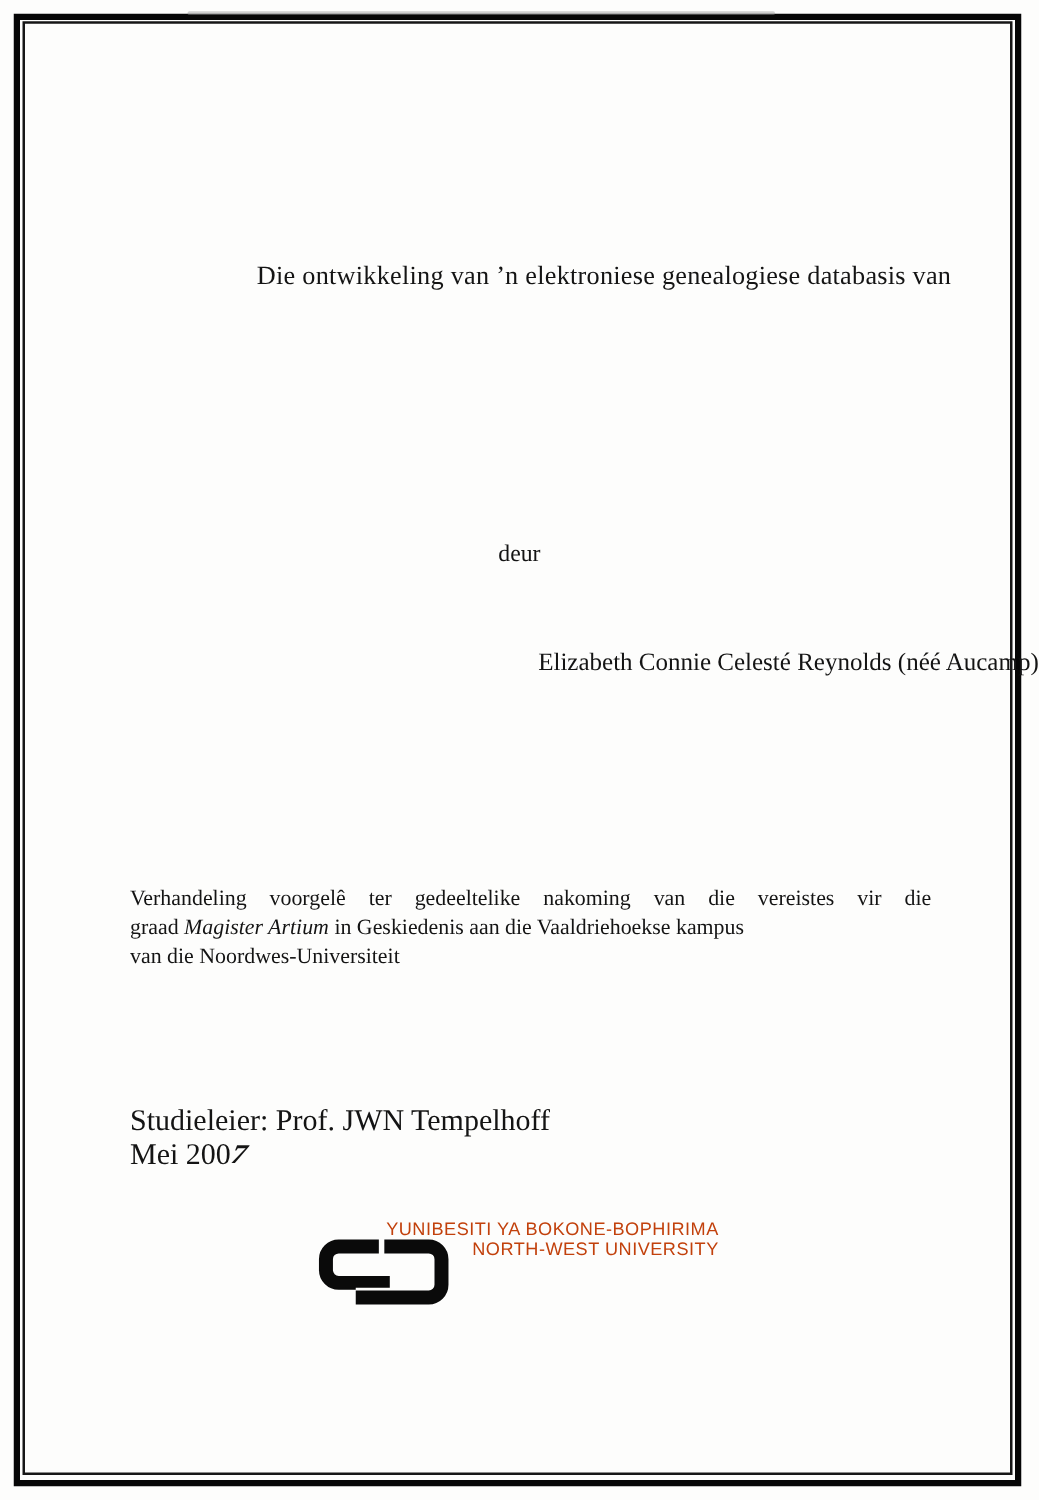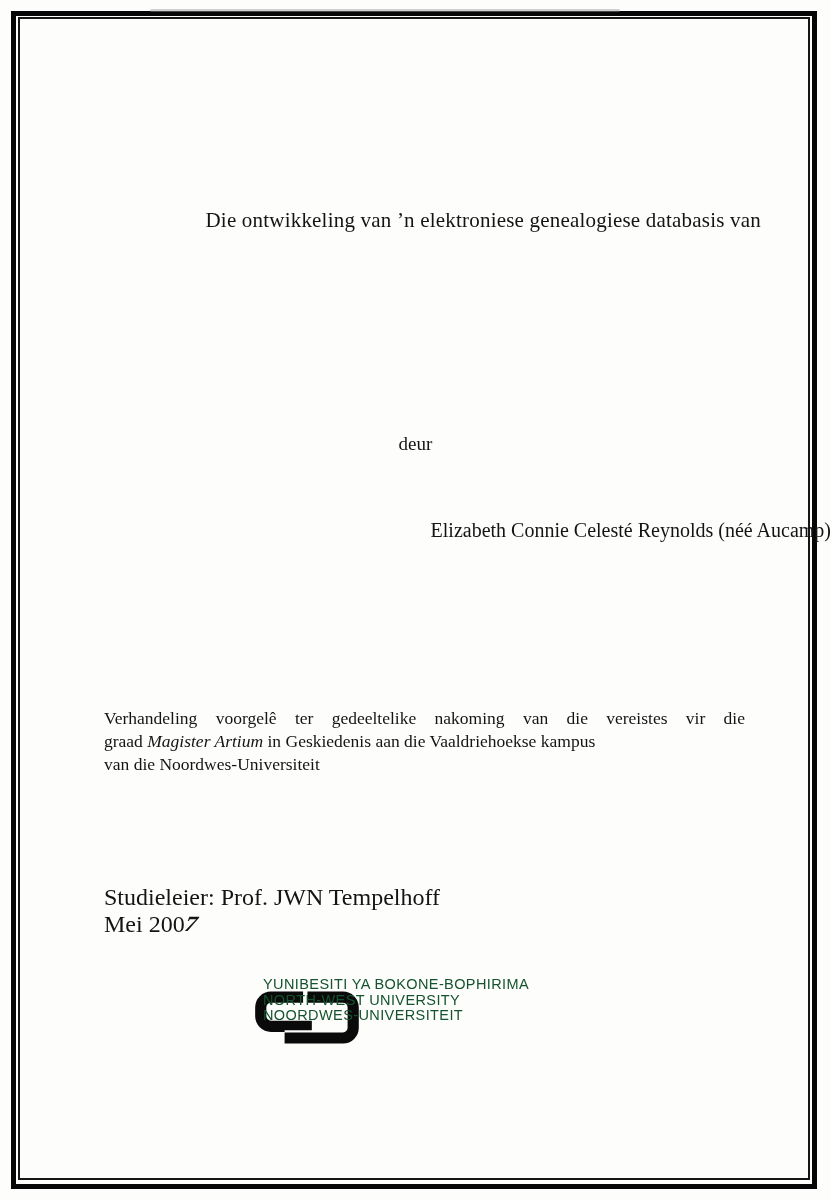--- a/index.html
+++ b/index.html
@@ -65,26 +65,26 @@
     transform: skewX(-22deg) scaleY(0.9);
     font-weight: bold;
   }
 
   .nwu-logo { position: absolute; left: 0; top: 0; }
   .nwu-logo-mark {
     position: absolute; left: 252px; top: 983px;
     width: 108px; height: 72px;
   }
   .nwu-logo-text {
-    position: absolute; left: 263px; top: 977px; width: 300px;
-    text-align: left;
+    position: absolute; left: 275px; top: 977px; width: 300px;
+    text-align: right;
     font-family: "Liberation Sans", "DejaVu Sans", sans-serif;
     font-size: 14.5px; line-height: 15.6px;
     letter-spacing: 0.4px;
-    color: #14532d;
+    color: #c2410c;
     white-space: nowrap;
   }
 </style>
 </head>
 <body>
 
 <div class="frame-outer"></div>
 <div class="frame-inner"></div>
 <div class="scan-smudge"></div>
 
@@ -111,15 +111,14 @@
   <svg class="nwu-logo-mark" viewBox="0 0 110 74" xmlns="http://www.w3.org/2000/svg">
 
     <path d="M 52 14.5 H 19 a 10.5 10.5 0 0 0 -10.5 10.5 v 9 a 10.5 10.5 0 0 0 10.5 10.5 H 61" fill="none" stroke="#0a0a0a" stroke-width="11.5"></path>
 
     <path d="M 55 14.5 H 93 a 10.5 10.5 0 0 1 10.5 10.5 v 21 a 10.5 10.5 0 0 1 -10.5 10.5 H 33" fill="none" stroke="#fdfdfc" stroke-width="16"></path>
     <path d="M 56.5 14.5 H 93 a 10.5 10.5 0 0 1 10.5 10.5 v 21 a 10.5 10.5 0 0 1 -10.5 10.5 H 33" fill="none" stroke="#0a0a0a" stroke-width="11.5"></path>
   </svg>
   <div class="nwu-logo-text">
     <div>YUNIBESITI YA BOKONE-BOPHIRIMA</div>
     <div>NORTH-WEST UNIVERSITY</div>
-    <div>NOORDWES-UNIVERSITEIT</div>
   </div>
 </div>
 
 </body></html>

